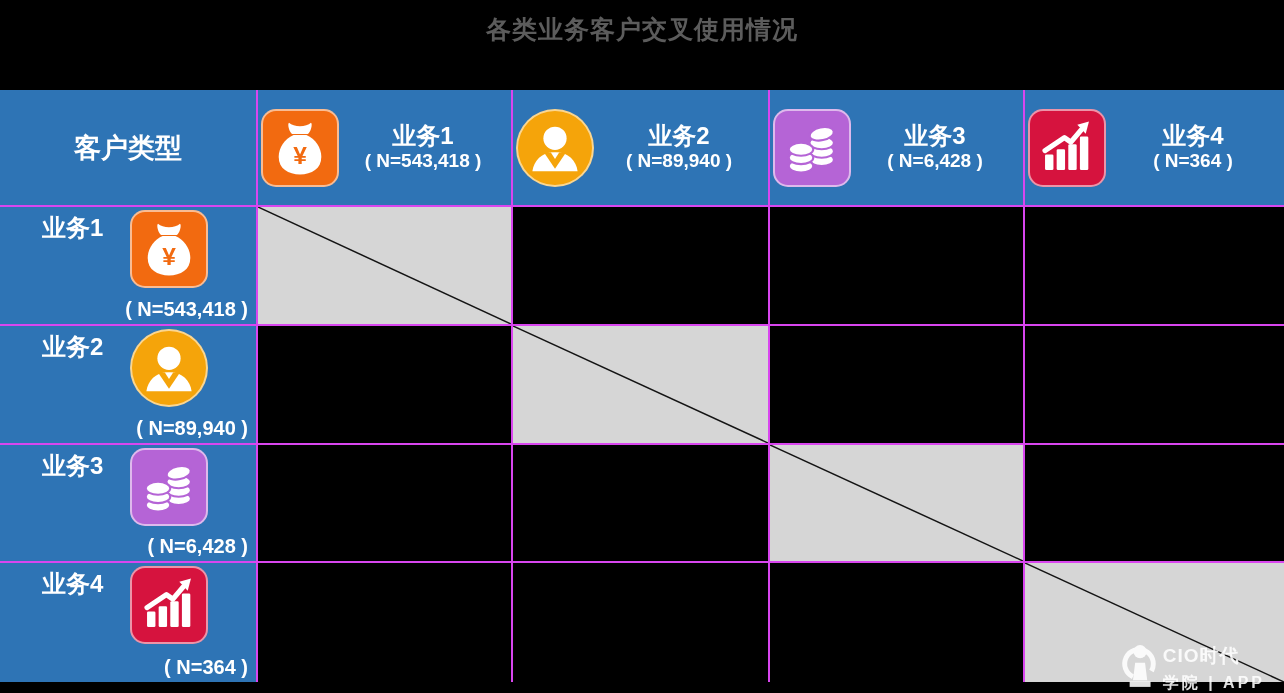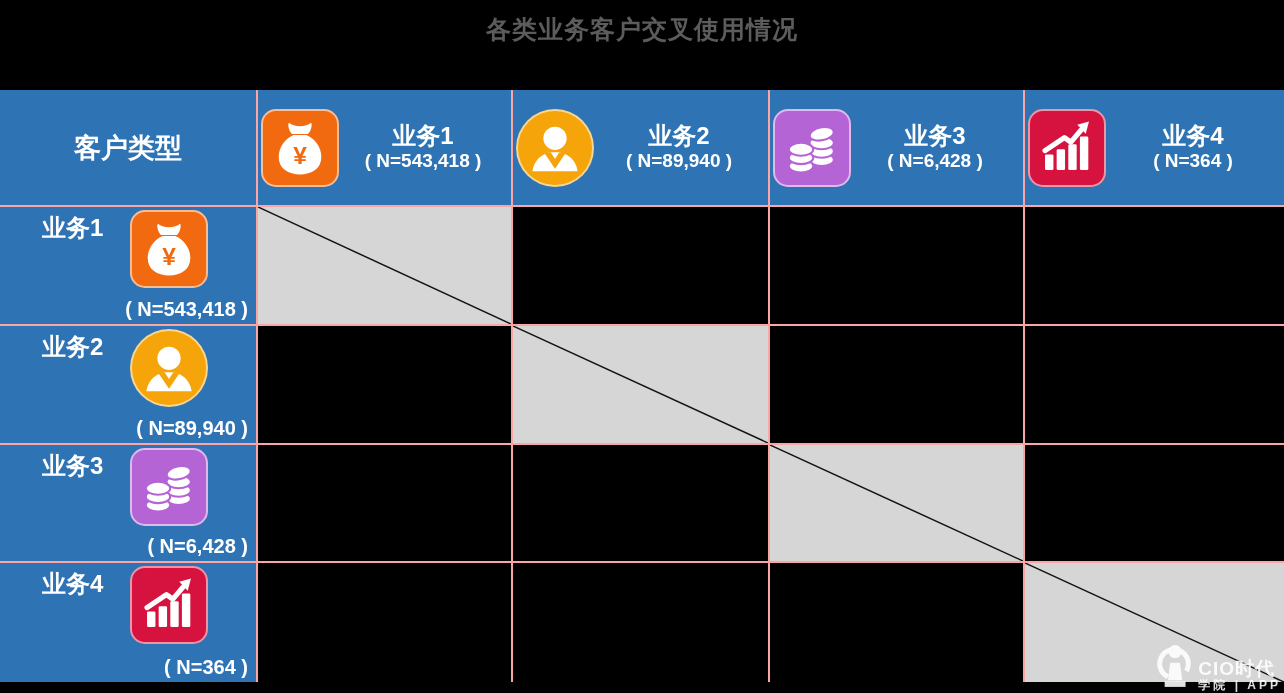--- a/index.html
+++ b/index.html
@@ -9,21 +9,21 @@
   }
   .title{
     position:absolute;top:13px;left:0;width:1284px;text-align:center;
     font-size:25px;font-weight:700;color:#5c5c5c;letter-spacing:1px;
   }
   .grid{
     position:absolute;left:0;top:90px;width:1284px;
     display:grid;
     grid-template-columns:256px 253px 255px 253px 259px;
     grid-template-rows:115px 117px 117px 116px 119px;
-    gap:2px;background:#fca5a5;
+    gap:2px;background:#d946ef;
   }
   .cell{position:relative;overflow:hidden;}
   .blue{background:#2e74b5;color:#fff;}
   .empty{background:#000;}
   .diag{background:#d6d6d6;}
   .dline{position:absolute;left:0;top:0;width:100%;height:100%;display:block;}
   
   .corner{display:flex;align-items:center;justify-content:center;
     font-size:27px;font-weight:700;}
   
@@ -41,27 +41,27 @@
   .c2{--tile:#b564d6;background:#b564d6;}
   .c3{--tile:#d6133e;background:#d6133e;}
   .isvg{width:62px;height:62px;display:block;}
   
   .row-header{display:block;}
   .rname{position:absolute;left:42px;top:5px;font-size:24px;font-weight:700;}
   .row-header .tile{position:absolute;left:130px;top:3px;}
   .rn{position:absolute;right:8px;bottom:3px;font-size:20px;font-weight:700;}
   
   .watermark{
-    position:absolute;right:3px;bottom:1px;display:flex;align-items:flex-end;
+    position:absolute;right:19px;bottom:1px;display:flex;align-items:flex-end;
     color:#fff;opacity:.88;z-index:5;
   }
   .wm-logo{width:44px;height:52px;display:block;margin-right:2px;}
   .wm-text{display:flex;flex-direction:column;align-items:flex-start;padding-bottom:1px;}
   .wm-brand{font-size:19px;font-weight:700;letter-spacing:1px;line-height:1;}
-  .wm-sub{font-size:12px;font-weight:700;letter-spacing:3px;line-height:1;margin-top:1px;}
+  .wm-sub{font-size:16px;font-weight:700;letter-spacing:3px;line-height:1;margin-top:10px;}
   .hidden-defs{position:absolute;width:0;height:0;overflow:hidden;}
 </style>
 </head>
 <body>
 
 <svg class="hidden-defs" aria-hidden="true">
   <defs>
     <symbol id="sym-money-bag" viewBox="0 0 48 48">
       <path d="M15.5 4.5 C 19 8 29 8 32.5 4.5 C 34 5.5 32.2 12.2 30 13.2 L 18 13.2 C 15.8 12.2 14 5.5 15.5 4.5 Z" fill="#fff"></path>
       <path d="M29 14 C 36 17 40.5 24 40.5 31 C 40.5 40 33 44.5 24 44.5 C 15 44.5 7.5 40 7.5 31 C 7.5 24 12 17 19 14 Z" fill="#fff"></path>

